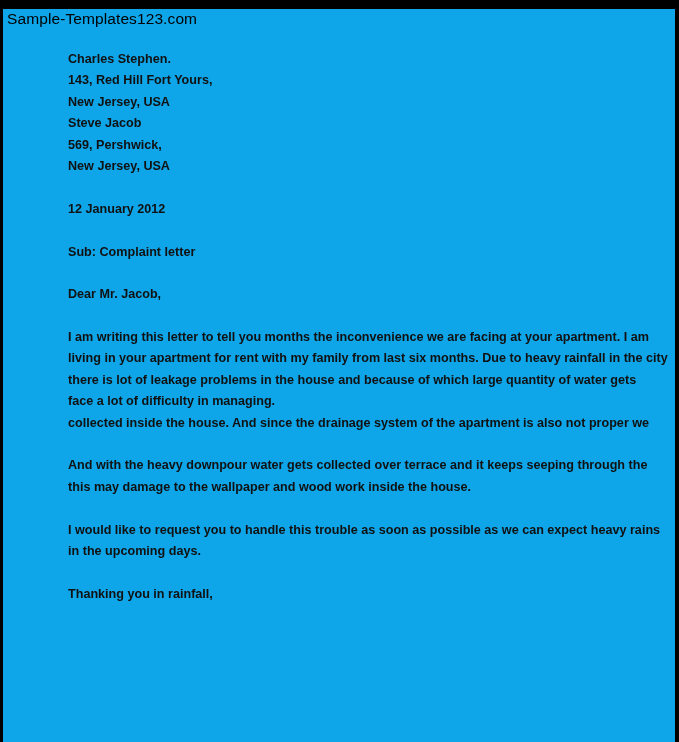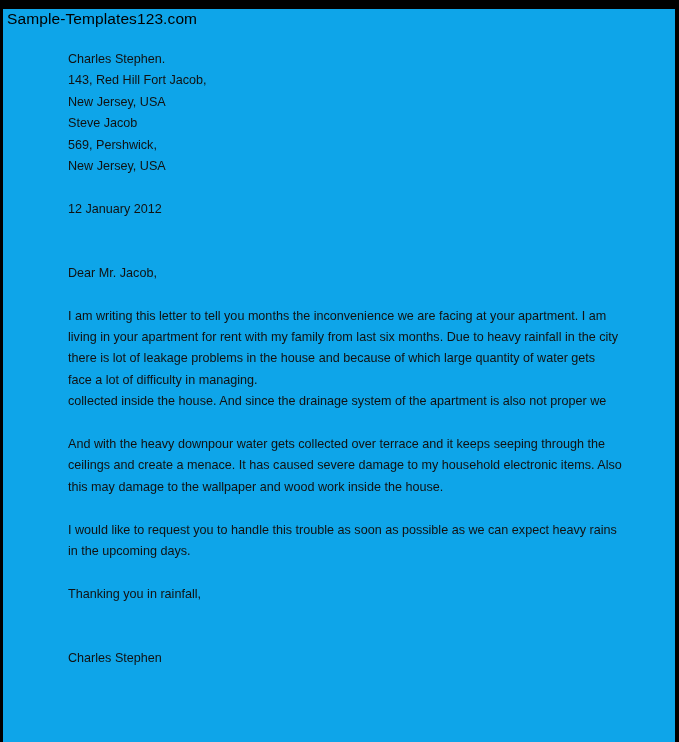--- a/index.html
+++ b/index.html
@@ -29,67 +29,67 @@
     left: 65px; top: 40px;
     width: 560px;
     font-size: 12.6px;
     color: #111;
   }
   .line {
     display: block;
     height: 21.4px;
     line-height: 21.4px;
     white-space: nowrap;
+    font-weight: bold;
   }
   .gap { display: block; height: 21.4px; }
 </style>
 </head>
 <body>
 
 <div class="page">
   <div class="watermark">Sample-Templates123.com</div>
 
   <div class="letter">
     <div>
       <span class="line">Charles Stephen.</span>
-      <span class="line">143, Red Hill Fort Jacob,</span>
+      <span class="line">143, Red Hill Fort Yours,</span>
       <span class="line">New Jersey, USA</span>
     </div>
     <div>
       <span class="line">Steve Jacob</span>
       <span class="line">569, Pershwick,</span>
       <span class="line">New Jersey, USA</span>
     </div>
     <span class="gap"></span>
     <span class="line">12 January 2012</span>
     <span class="gap"></span>
+    <span class="line">Sub: Complaint letter</span>
     <span class="gap"></span>
     <span class="line">Dear Mr. Jacob,</span>
     <span class="gap"></span>
 
     <div>
       <span class="line">I am writing this letter to tell you months the inconvenience we are facing at your apartment. I am</span>
       <span class="line">living in your apartment for rent with my family from last six months. Due to heavy rainfall in the city</span>
       <span class="line">there is lot of leakage problems in the house and because of which large quantity of water gets</span>
       <span class="line">face a lot of difficulty in managing.</span>
       <span class="line">collected inside the house. And since the drainage system of the apartment is also not proper we</span>
     </div>
     <span class="gap"></span>
 
     <div>
       <span class="line">And with the heavy downpour water gets collected over terrace and it keeps seeping through the</span>
-      <span class="line">ceilings and create a menace. It has caused severe damage to my household electronic items. Also</span>
       <span class="line">this may damage to the wallpaper and wood work inside the house.</span>
     </div>
     <span class="gap"></span>
 
     <div>
       <span class="line">I would like to request you to handle this trouble as soon as possible as we can expect heavy rains</span>
       <span class="line">in the upcoming days.</span>
     </div>
     <span class="gap"></span>
 
     <span class="line">Thanking you in rainfall,</span>
     <span class="gap"></span>
     <span class="gap"></span>
-    <span class="line">Charles Stephen</span>
   </div>
 </div>
 
 </body></html>

